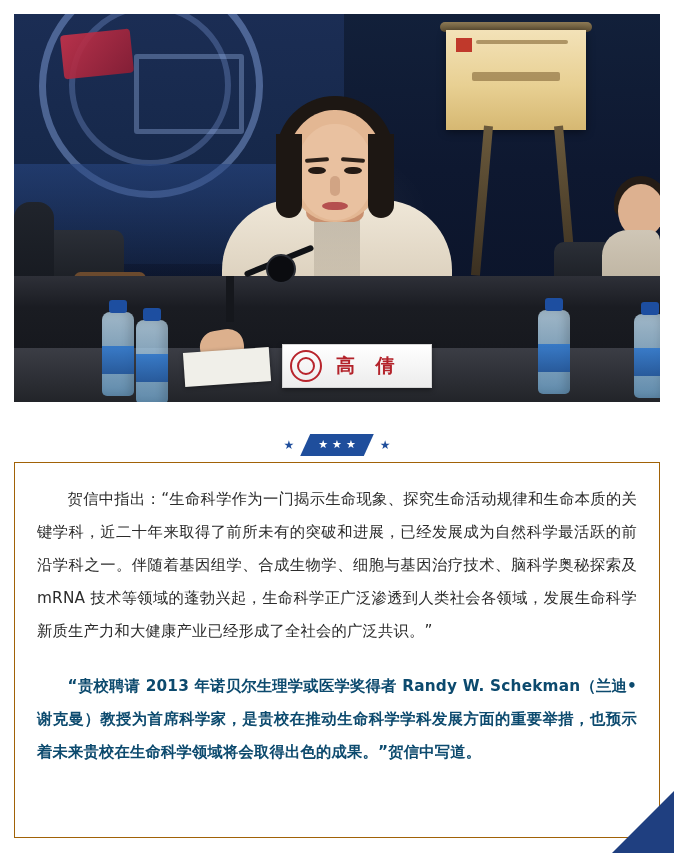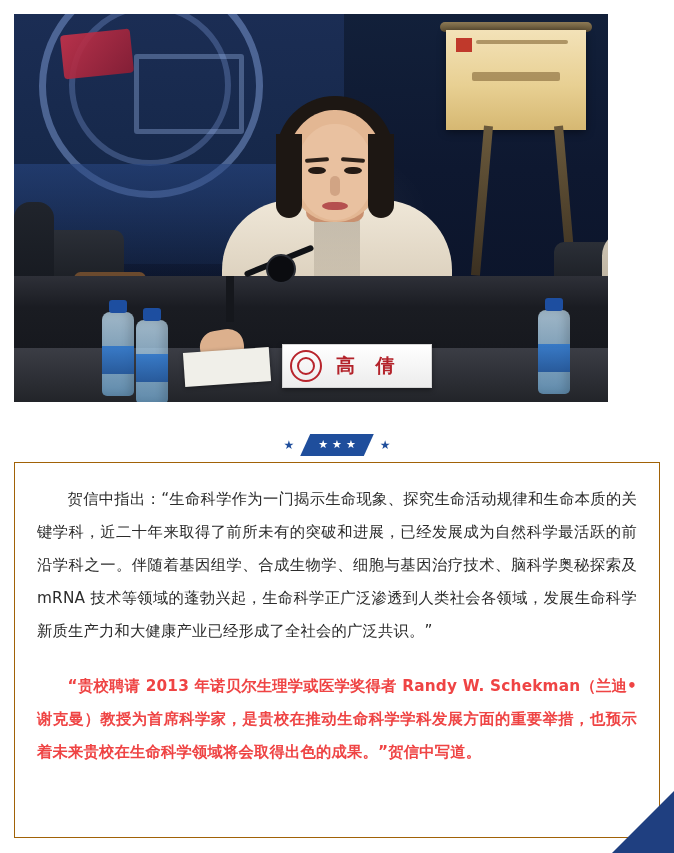--- a/index.html
+++ b/index.html
@@ -20,21 +20,21 @@
     height: 853px;
     position: relative;
     background: #ffffff;
   }
 
   
   .photo-wrap {
     position: absolute;
     left: 14px;
     top: 14px;
-    width: 594px;
+    width: 646px;
     height: 388px;
     overflow: hidden;
     background: #0b1020;
   }
   .photo {
     position: absolute;
     inset: 0;
     background:
       radial-gradient(120px 90px at 330px 200px, rgba(255,255,255,0.05), rgba(0,0,0,0) 70%),
       linear-gradient(180deg, #12203a 0%, #0e1830 40%, #0a1226 100%);
@@ -511,21 +511,21 @@
     line-height: 33px;
     text-align: justify;
     text-justify: inter-ideograph;
     margin: 0 0 22px 0;
     text-indent: 2em;
     font-family: "DejaVu Sans", sans-serif;
     letter-spacing: 0.2px;
   }
   .para.bold {
     font-weight: 700;
-    color: #ef4444;
+    color: #0c4a6e;
   }
 
   
   .corner {
     position: absolute;
     right: 0;
     bottom: 0;
     width: 0;
     height: 0;
     border-left: 62px solid transparent;

